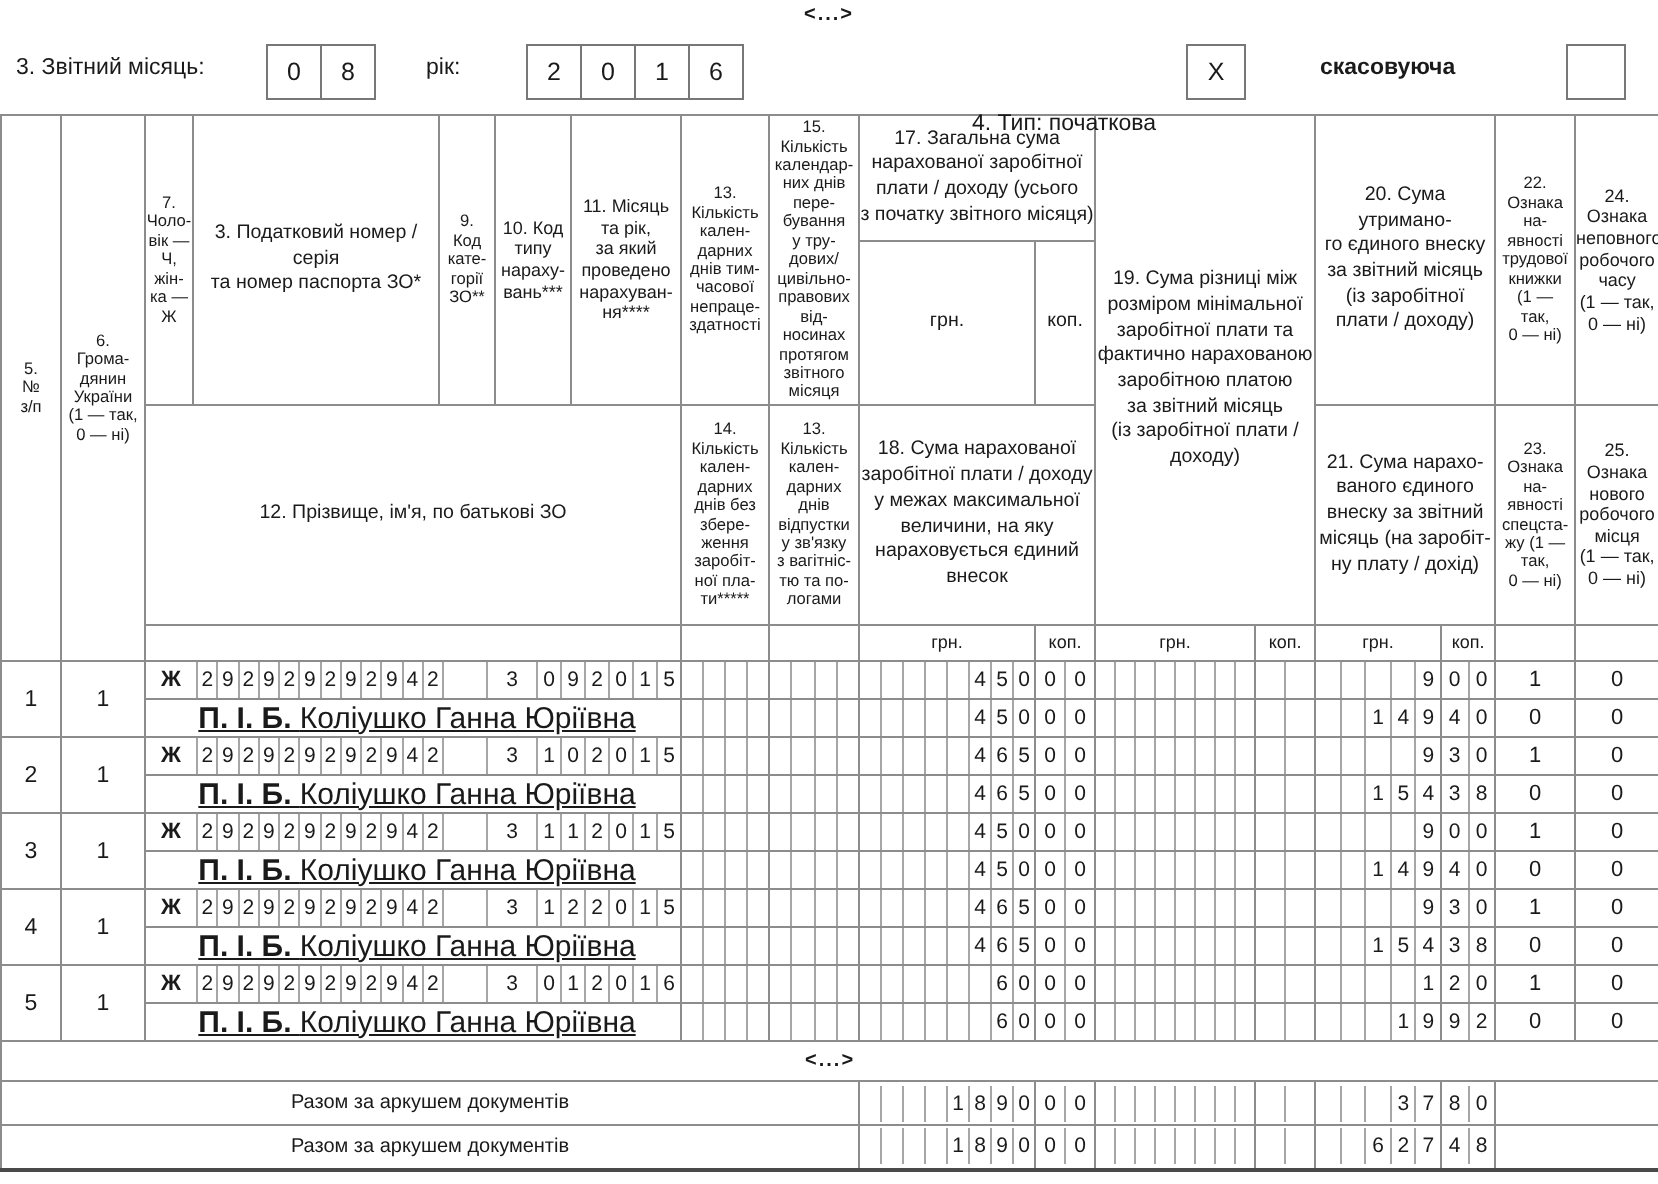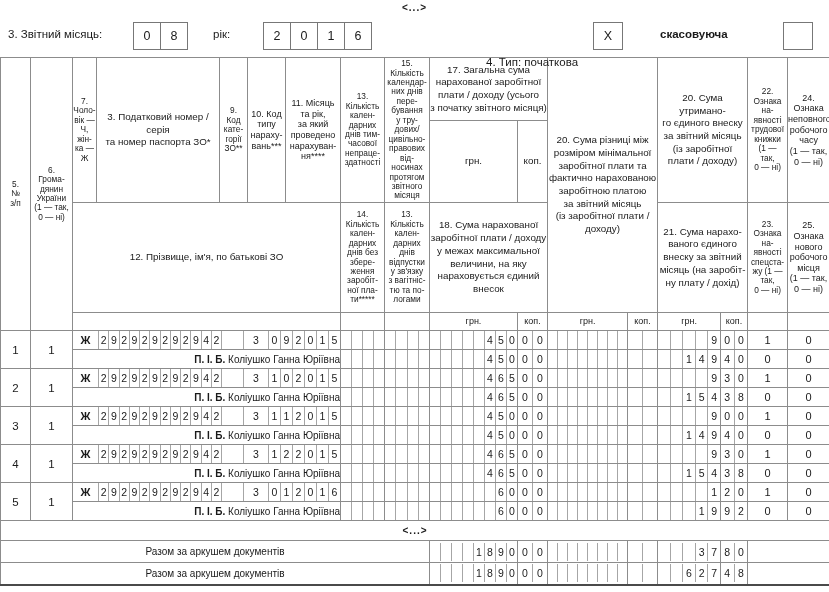--- a/index.html
+++ b/index.html
@@ -19,21 +19,21 @@
   tr.hr1{height:63px;} tr.hr2{height:82px;} tr.hr3{height:110px;} tr.hr4{height:18px;}
   tr.data-line{height:19px;} tr.sep-row{height:20px;} tr.total-row{height:22px;}
   .boxes{display:flex;height:100%;align-items:stretch;}
   .bx{flex:1;border-left:1px solid #a6a6a6;display:flex;align-items:center;justify-content:center;font-size:10.5px;min-height:18px;}
   .bx:first-child{border-left:none;}
   .sexbx{flex:0 0 25px;font-weight:bold;font-size:11px;}
   .blankbx{flex:0 0 21px;}
   .catbx{flex:0 0 24px;}
   .perbx{flex:0 0 11px;}
   .taxbx{flex:1;}
-  .namecell{text-align:right;padding-left:4px;font-size:10px;white-space:nowrap;}
+  .namecell{text-align:center;padding-left:4px;font-size:15px;white-space:nowrap;text-decoration:underline;}
   .flag{font-size:11px;}
   .num{font-size:11.5px;}
   .sep-cell{font-size:10px;font-weight:bold;letter-spacing:1px;border-left:1px solid #8c8c8c;}
   .total-label{font-size:10px;}
   tr.total-row:last-child td{border-bottom:2px solid #4a4a4a;}
 </style>
 </head>
 <body>
 
 <div class="topbar">
@@ -131,21 +131,21 @@
 правових
 від-
 носинах
 протягом
 звітного
 місяця</td>
       <td class="hd hd-md" colspan="2">17. Загальна сума
 нарахованої заробітної
 плати / доходу (усього
 з початку звітного місяця)</td>
-      <td class="hd hd-md" colspan="2" rowspan="3">20. Сума різниці між
+      <td class="hd hd-md" colspan="2" rowspan="3">19. Сума різниці між
 розміром мінімальної
 заробітної плати та
 фактично нарахованою
 заробітною платою
 за звітний місяць
 (із заробітної плати /
 доходу)</td>
       <td class="hd hd-md" colspan="2" rowspan="2">20. Сума утримано-
 го єдиного внеску
 за звітний місяць

